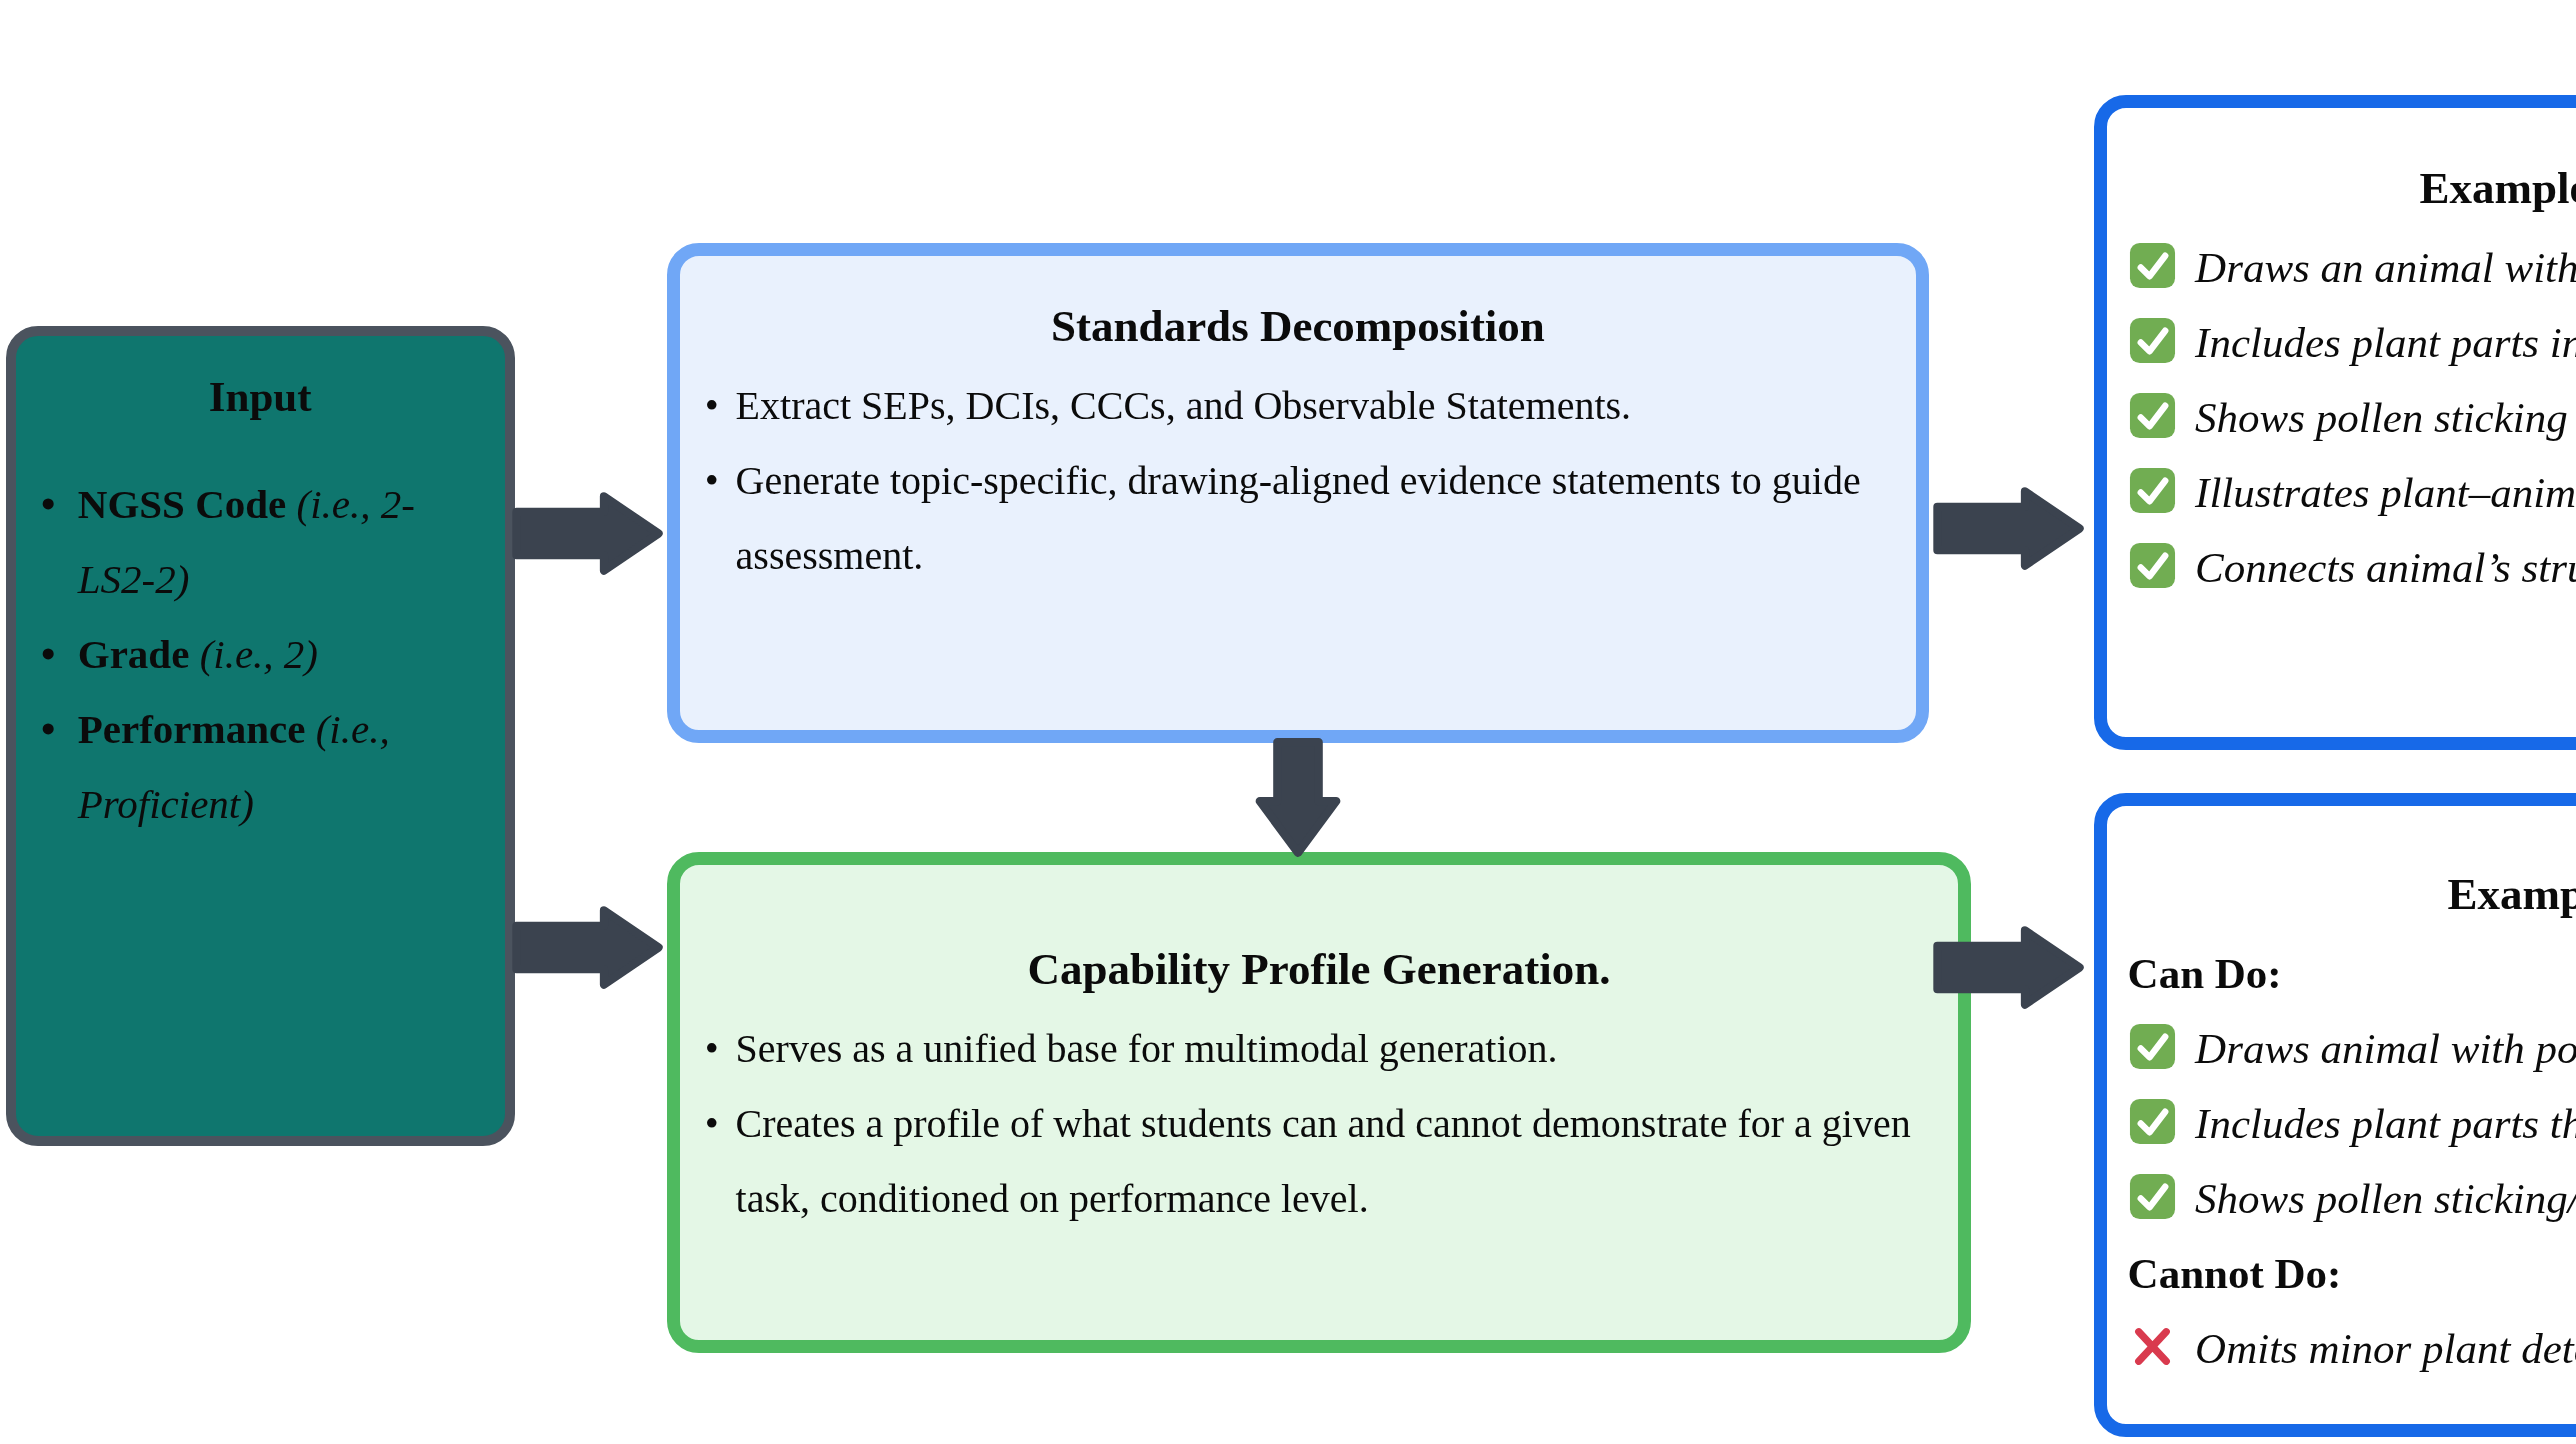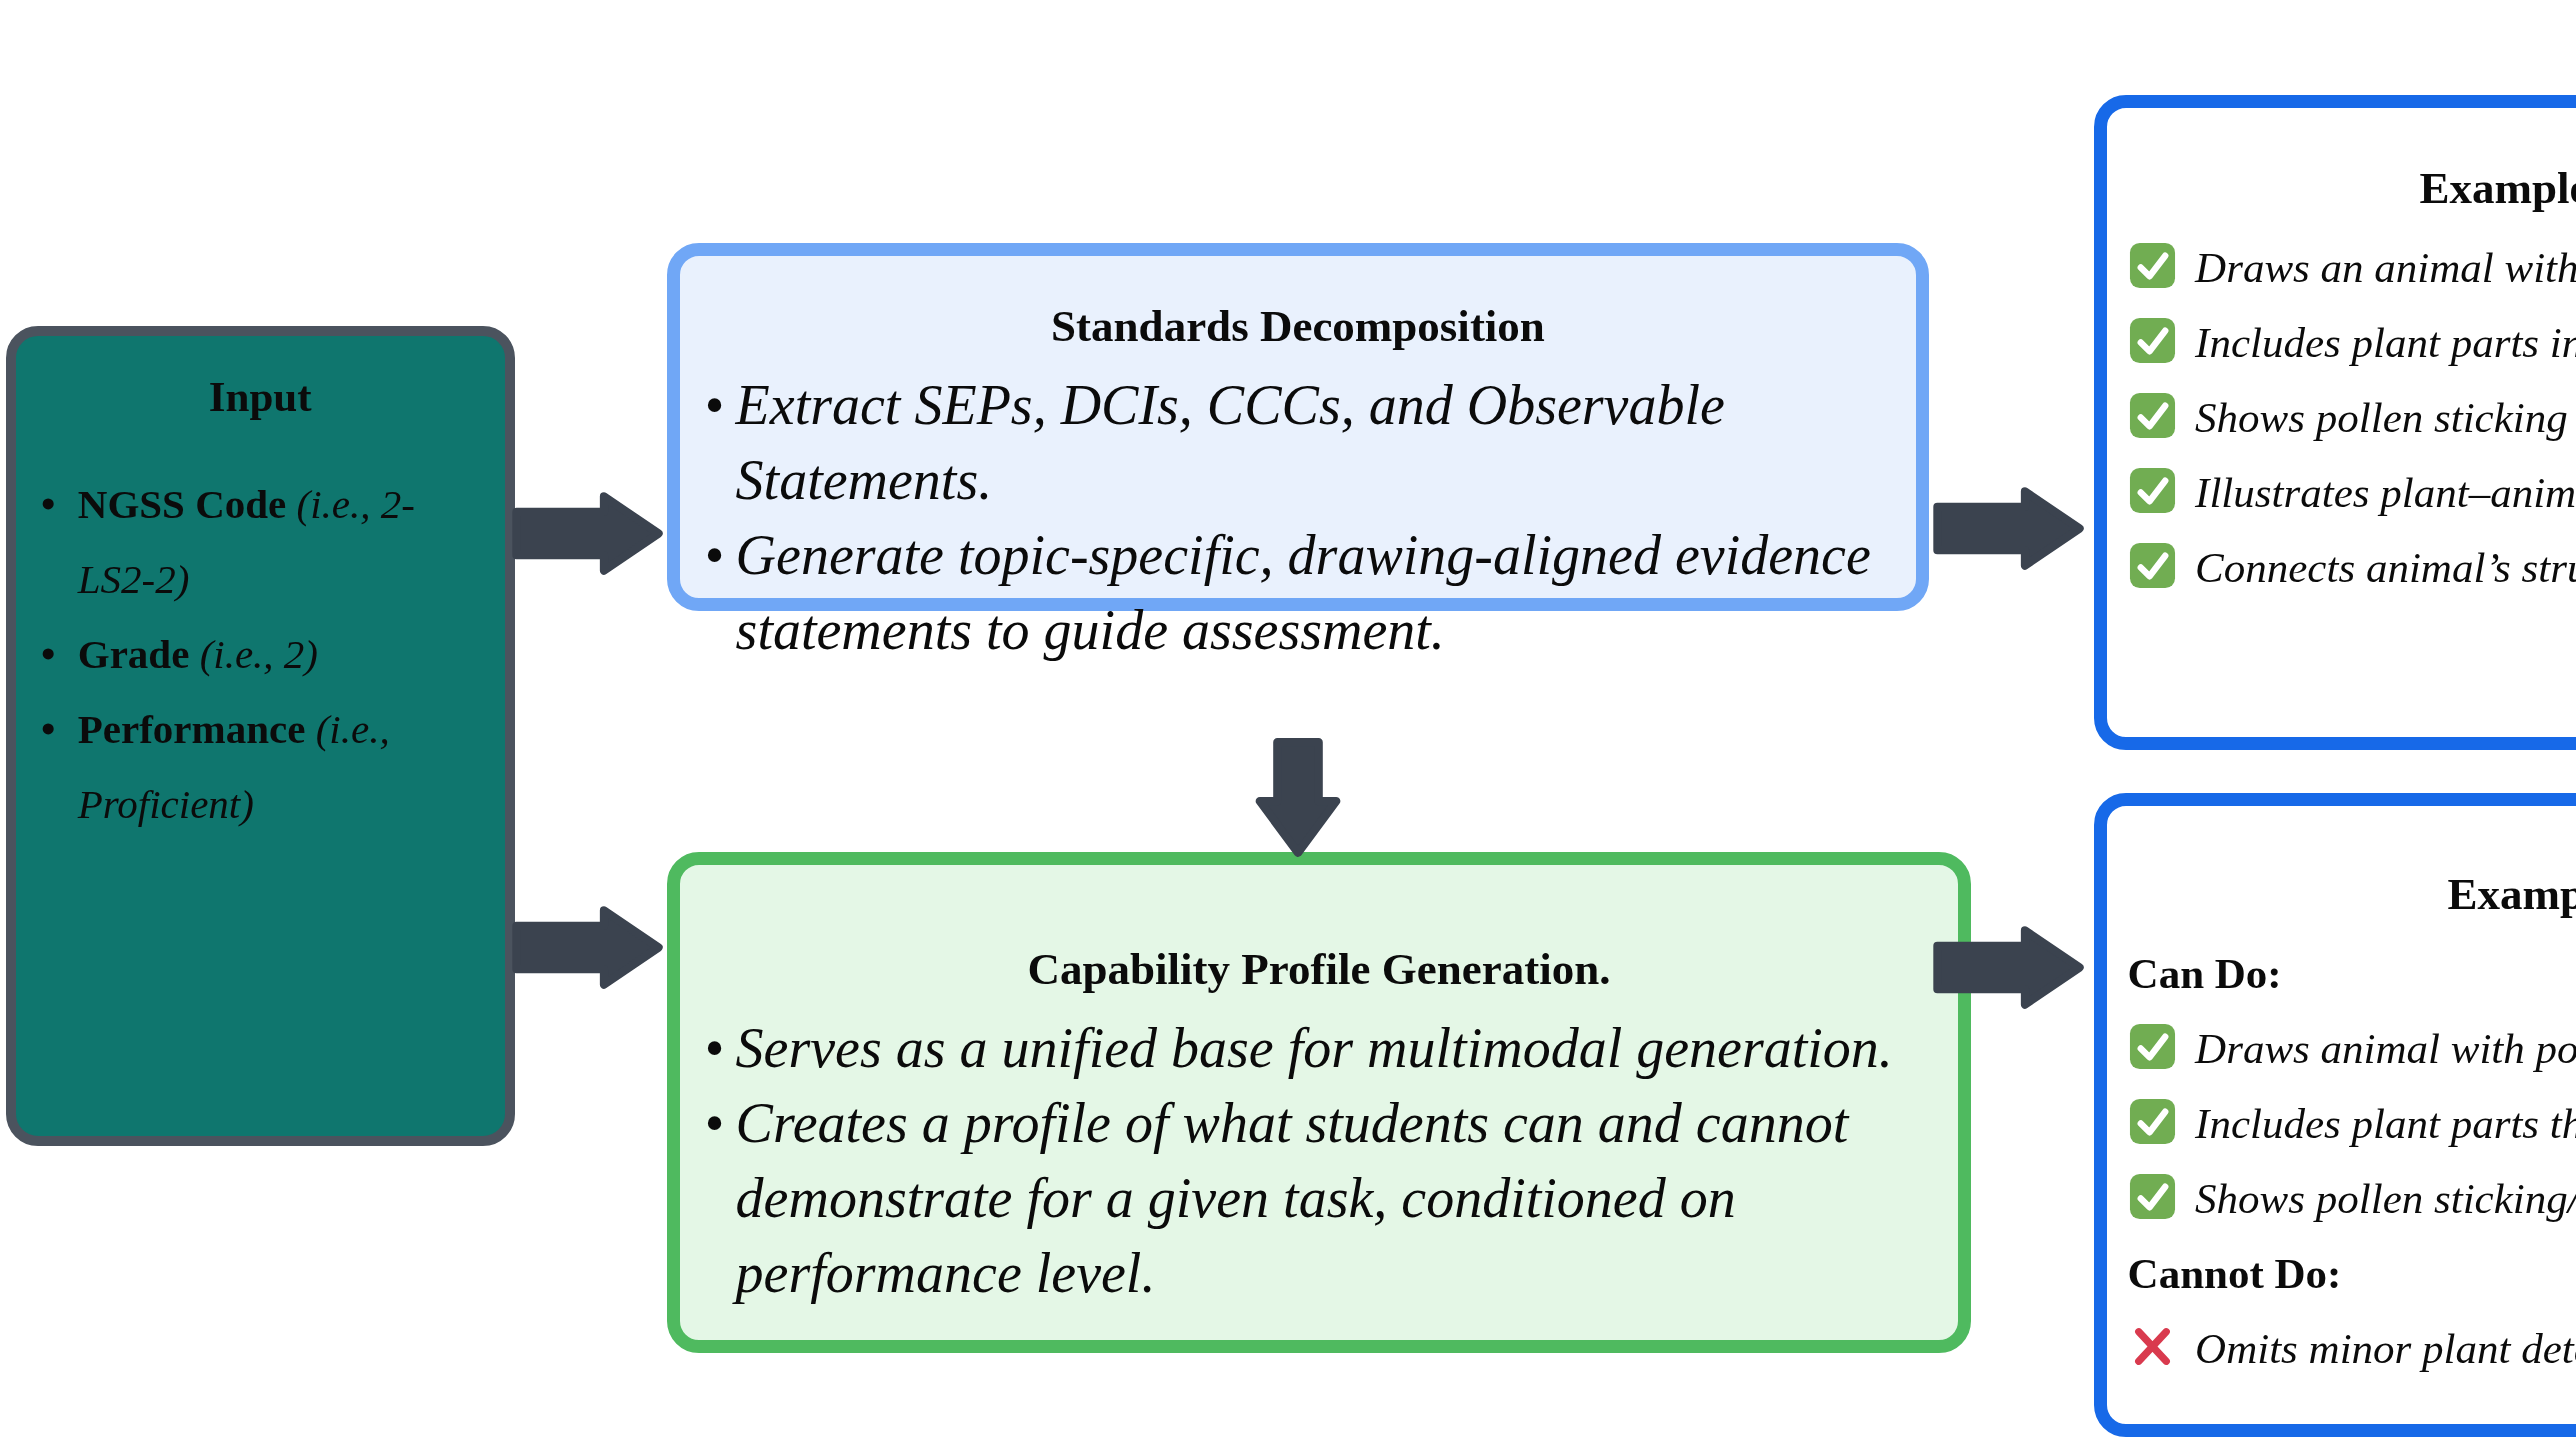--- a/index.html
+++ b/index.html
@@ -9,21 +9,21 @@
     font-family:"Liberation Serif", serif;
   }
   .box{position:absolute;box-sizing:border-box;border-radius:32px;}
   
   #input-box{
     left:6.2px;top:326px;width:509px;height:820px;
     background:#0f766e;border:10.3px solid #4B535E;
     padding:25px 21.6px 0 20.6px;
   }
   #standards-box{
-    left:667px;top:243px;width:1262px;height:368px;
+    left:667px;top:243px;width:1262px;height:500px;
     background:#E9F1FD;border:13.4px solid #70A7F6;
     padding:34px 21.6px 0 21.6px;
   }
   #capability-box{
     left:667px;top:852px;width:1304px;height:501px;
     background:#E4F7E6;border:13.4px solid #4FBA5F;
     padding:68px 21.6px 0 21.6px;
   }
   #evidence-box{
     left:2094px;top:95px;width:1231px;height:655px;
@@ -36,22 +36,22 @@
     padding:52px 20.6px 0 20.6px;
   }
   
   .box-title{
     font-weight:bold;font-size:45px;line-height:72px;
     text-align:center;white-space:nowrap;
   }
   #input-box .box-title{font-size:43px;}
   .bullets{margin-top:6.2px;}
   .bullet{
-    position:relative;font-style:italic;
-    font-size:56px;line-height:75px;
+    position:relative;
+    font-size:40px;line-height:75px;
     padding-left:34px;
   }
   .bullet::before{
     content:"\2022";position:absolute;left:3.1px;top:0;
     font-style:normal;
   }
   
   #input-box .bullets{margin-top:34px;}
   .input-item{
     position:relative;font-size:41px;line-height:75px;

